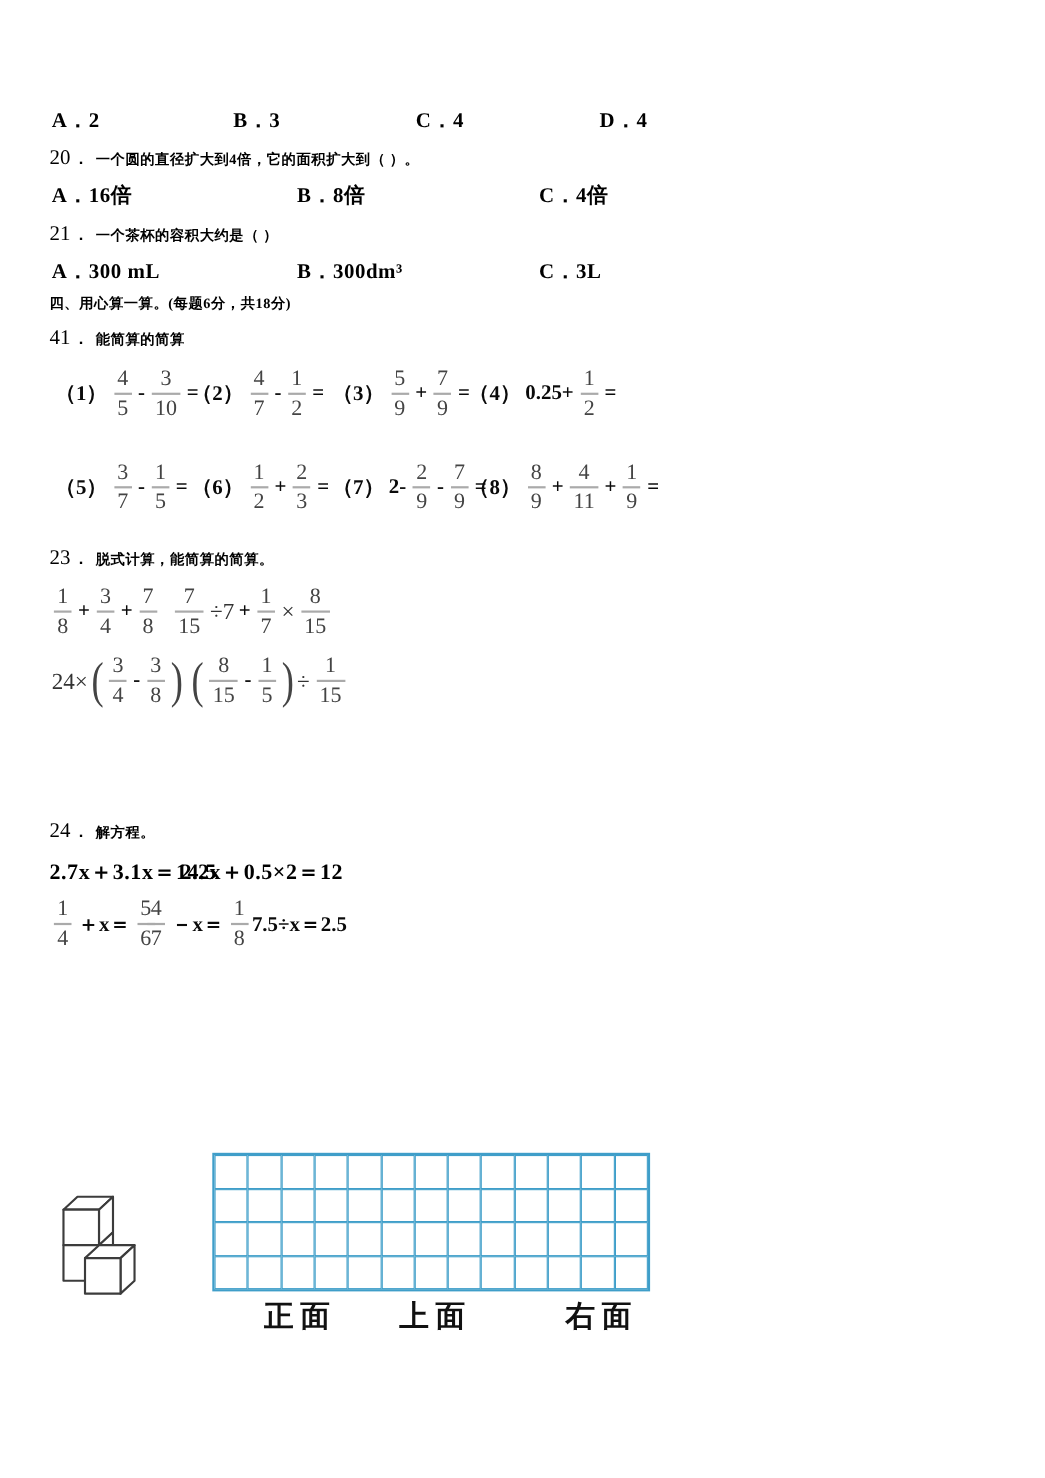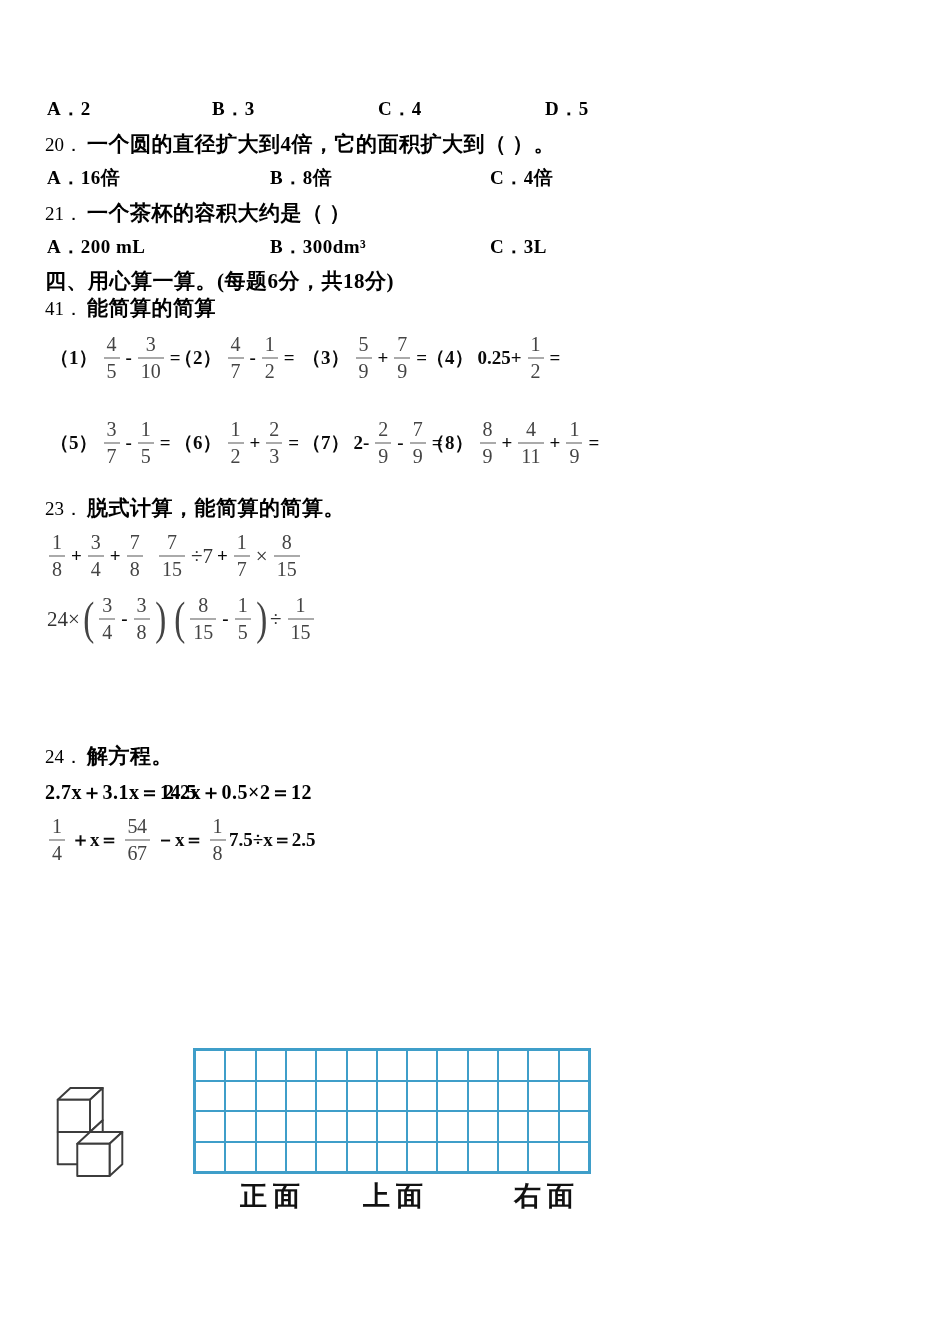--- a/index.html
+++ b/index.html
@@ -6,21 +6,21 @@
   #page{
     position:relative;
     width:950px;height:1344px;
     background:#ffffff;
     font-family:"Liberation Serif","DejaVu Serif",serif;
     color:#000;
     overflow:hidden;
     text-decoration:underline;
   }
   .abs{position:absolute;white-space:nowrap;}
-  .cn{font-weight:700;font-size:21px;letter-spacing:0.5px;}
+  .cn{font-weight:700;font-size:13px;letter-spacing:0.5px;}
   .qnum{font-weight:400;font-size:19px;margin-right:4px;}
   .choice{font-weight:700;font-size:19px;letter-spacing:0.5px;}
   .bline{font-weight:700;font-size:20px;letter-spacing:0.5px;}
 
   
   .mexp{position:absolute;display:flex;align-items:center;height:56px;
         font-family:"Liberation Serif","DejaVu Serif",serif;}
   .mb{font-weight:700;font-size:19px;color:#0a0a0a;margin:0 2px;}
   .mr{font-weight:400;font-size:21px;color:#333;margin:0 2px;}
   .paren{font-weight:400;font-size:46px;line-height:0.9;color:#444;
@@ -44,33 +44,33 @@
   #cubes polygon,#cubes rect{fill:#ffffff;stroke:#3c3c3c;stroke-width:2;stroke-linejoin:round;}
 </style>
 </head>
 <body>
 
 <div id="page">
 
   <span class="abs choice" style="left:47px;top:96px">A．2</span>
   <span class="abs choice" style="left:212px;top:96px">B．3</span>
   <span class="abs choice" style="left:378px;top:96px">C．4</span>
-  <span class="abs choice" style="left:545px;top:96px">D．5</span>
+  <span class="abs choice" style="left:545px;top:96px">D．4</span>
 
   <div class="abs" style="left:45px;top:130px">
     <span class="qnum">20．</span><span class="cn">一个圆的直径扩大到4倍，它的面积扩大到（  ）。</span>
   </div>
   <span class="abs choice" style="left:47px;top:165px">A．16倍</span>
   <span class="abs choice" style="left:270px;top:165px">B．8倍</span>
   <span class="abs choice" style="left:490px;top:165px">C．4倍</span>
 
   <div class="abs" style="left:45px;top:199px">
     <span class="qnum">21．</span><span class="cn">一个茶杯的容积大约是（       ）</span>
   </div>
-  <span class="abs choice" style="left:47px;top:234px">A．200 mL</span>
+  <span class="abs choice" style="left:47px;top:234px">A．300 mL</span>
   <span class="abs choice" style="left:270px;top:234px">B．300dm³</span>
   <span class="abs choice" style="left:490px;top:234px">C．3L</span>
 
   <span class="abs cn" style="left:45px;top:267px">四、用心算一算。(每题6分，共18分)</span>
 
   <div class="abs" style="left:45px;top:294px">
     <span class="qnum">41．</span><span class="cn">能简算的简算</span>
   </div>
   <div class="mexp" style="left:48px;top:330px">
       <span class="mb">（1）</span>

